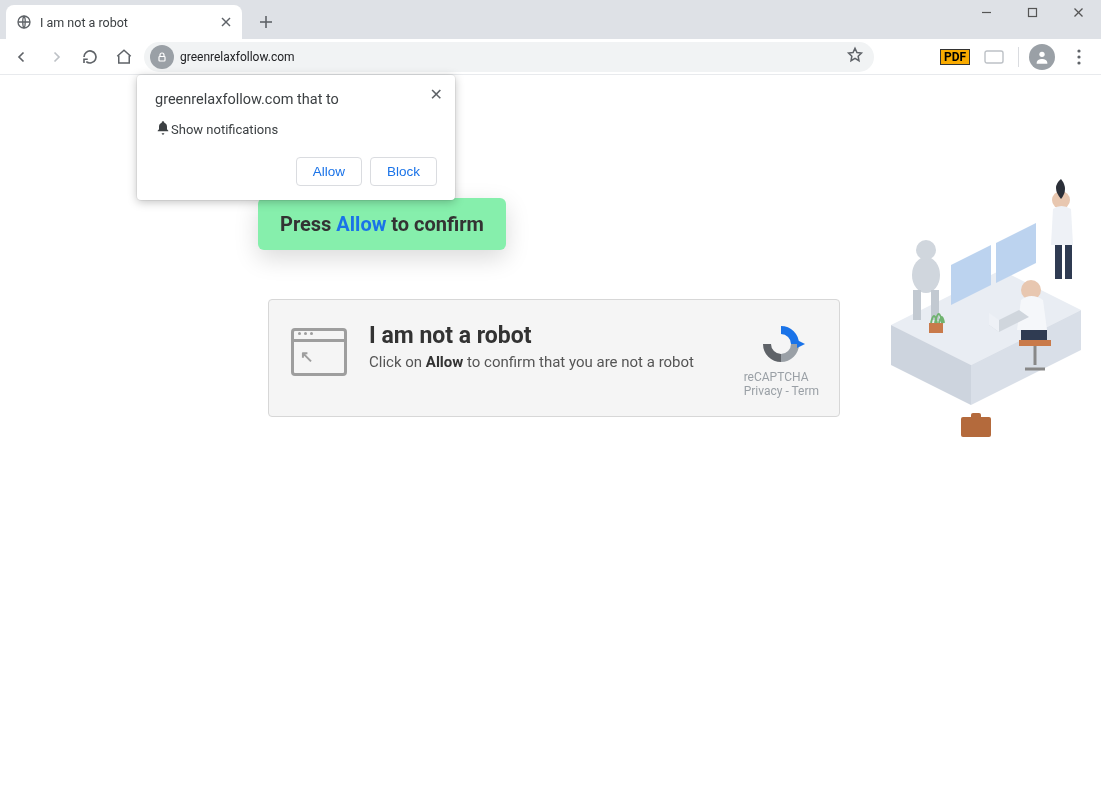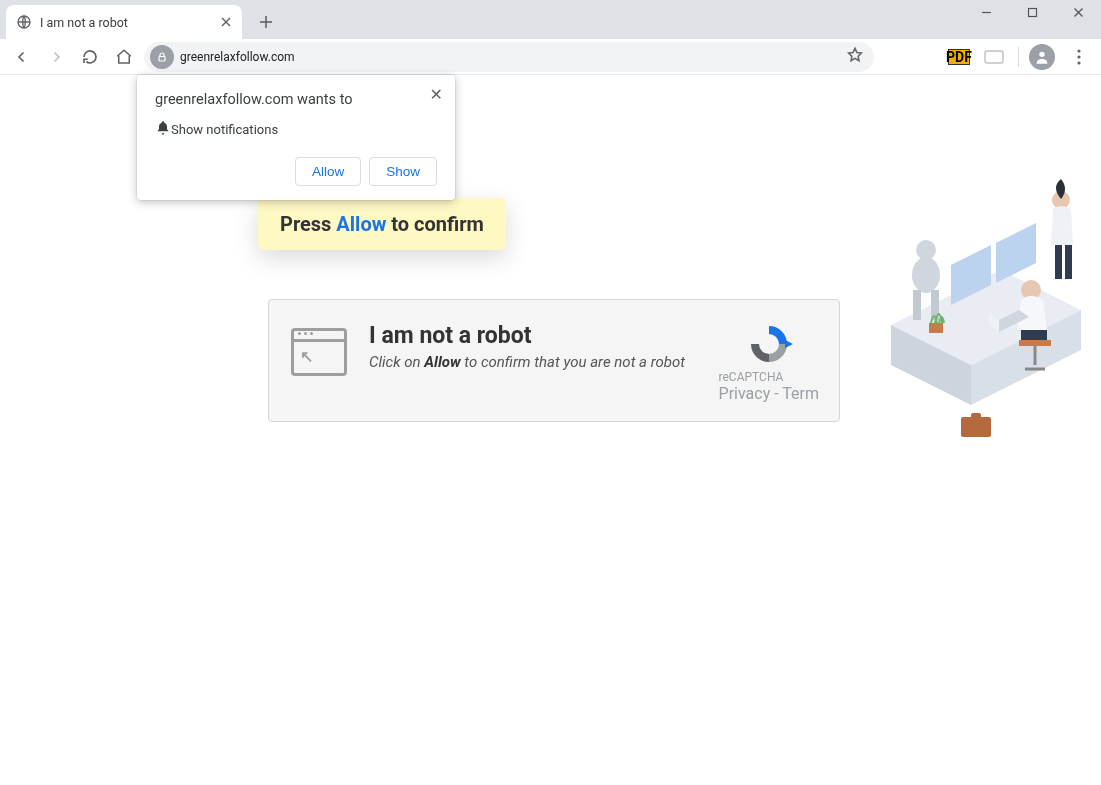--- a/index.html
+++ b/index.html
@@ -100,24 +100,24 @@
     color:#fff;
   }
   .url-host { color:#202124; }
   .url-rest { color:#80868b; }
   .omnibox .star { margin-left:auto; color:#5f6368; }
   .toolbar-right {
     margin-left:auto;
     display:flex; align-items:center; gap:10px;
   }
   .ext-pdf {
-    width:22px; height:16px;
+    width:30px; height:16px;
     background:#f9ab00;
     border:1px solid #333;
-    font-size:14px; font-weight:bold;
+    font-size:12px; font-weight:bold;
     display:flex; align-items:center; justify-content:center;
     color:#000;
     text-align:center;
   }
   .avatar-circle {
     width:26px; height:26px;
     border-radius:50%;
     background:#9aa0a6;
     display:flex; align-items:center; justify-content:center;
     color:#fff;
@@ -152,21 +152,21 @@
 
   
   .page {
     position:relative;
     width:100%;
     height: calc(785px - 39px - 36px);
   }
   .confirm-bubble {
     position:absolute;
     left:258px; top:123px;
-    background:#fef9c3;
+    background:#86efac;
     padding:14px 22px;
     border-radius:6px;
     box-shadow: 0 8px 24px rgba(0,0,0,0.15);
     font-size:20px;
     font-weight:700;
     color:#333;
   }
   .confirm-bubble .allow { color:#1a73e8; }
 
   .captcha-card {
@@ -200,36 +200,36 @@
   }
   .win-icon .dots span{width:3px;height:3px;background:#9e9e9e;border-radius:50%;}
   .win-icon .arrow{
     position:absolute; top:16px; left:6px;
     font-size:16px; color:#9e9e9e; font-weight:bold;
   }
   .captcha-text h2{
     font-size:23px; font-weight:700; color:#333; margin-bottom:4px;
   }
   .captcha-text p{
-    font-size:15px; color:#555;font-style:italic;
+    font-size:15px; color:#555;
   }
   .captcha-text p b{font-weight:700; color:#333;}
   .recaptcha-badge{
     margin-left:auto;
     text-align:left;
     color:#9aa0a6;
     font-size:12px;
     flex-shrink:0;
   }
   .recaptcha-logo{
     width:48px; height:44px;
     margin:0 auto 4px auto;
     position:relative;
   }
-  .recaptcha-links{font-size:16px; color:#9aa0a6; white-space:nowrap;}
+  .recaptcha-links{font-size:12px; color:#9aa0a6; white-space:nowrap;}
 
   
   .illustration {
     position:absolute;
     right:10px; top:80px;
     width:210px; height:310px;
   }
 </style>
 </head>
 <body>
@@ -416,26 +416,26 @@
       <path d="M50 168 q3 -14 6 0 M54 168 q4 -18 7 0 M58 168 q3 -12 5 0" stroke="#6fb36f" stroke-width="2" fill="none"></path>
 
       <rect x="80" y="262" width="30" height="20" rx="2" fill="#b46a3c"></rect>
       <rect x="90" y="258" width="10" height="6" rx="2" fill="#b46a3c"></rect>
     </svg>
   </div>
 </div>
 
 <div class="perm-popup">
   <div class="perm-close">✕</div>
-  <div class="perm-title">greenrelaxfollow.com wants to</div>
+  <div class="perm-title">greenrelaxfollow.com that to</div>
   <div class="perm-row">
     <span>
       <svg width="16" height="16" viewBox="0 0 24 24" fill="#3c4043">
           <path d="M12 2a2 2 0 0 0-2 2c-2.8.9-4 3.3-4 6v4l-2 2v1h16v-1l-2-2v-4c0-2.7-1.2-5.1-4-6a2 2 0 0 0-2-2zM10 20a2 2 0 0 0 4 0z"></path>
         </svg>
     </span>
     <span>Show notifications</span>
   </div>
   <div class="perm-actions">
     <button class="perm-btn">Allow</button>
-    <button class="perm-btn">Show</button>
+    <button class="perm-btn">Block</button>
   </div>
 </div>
 
 </body></html>

